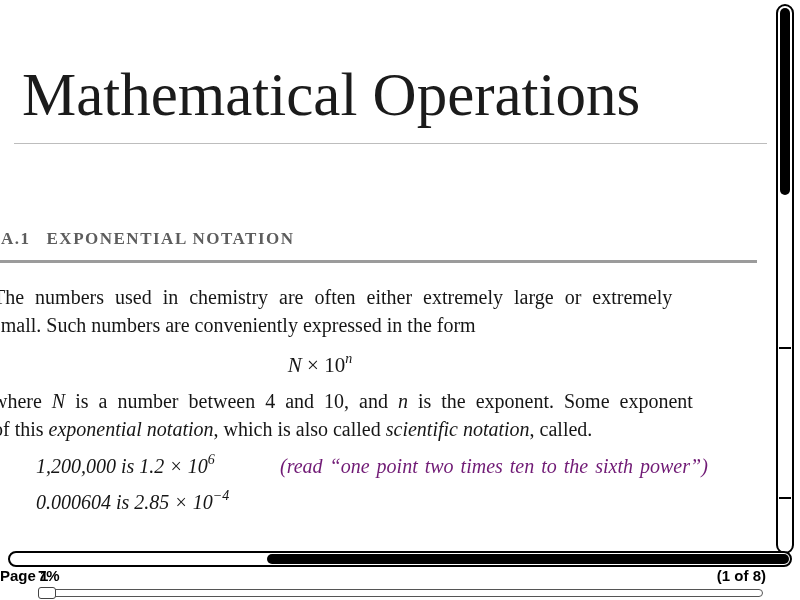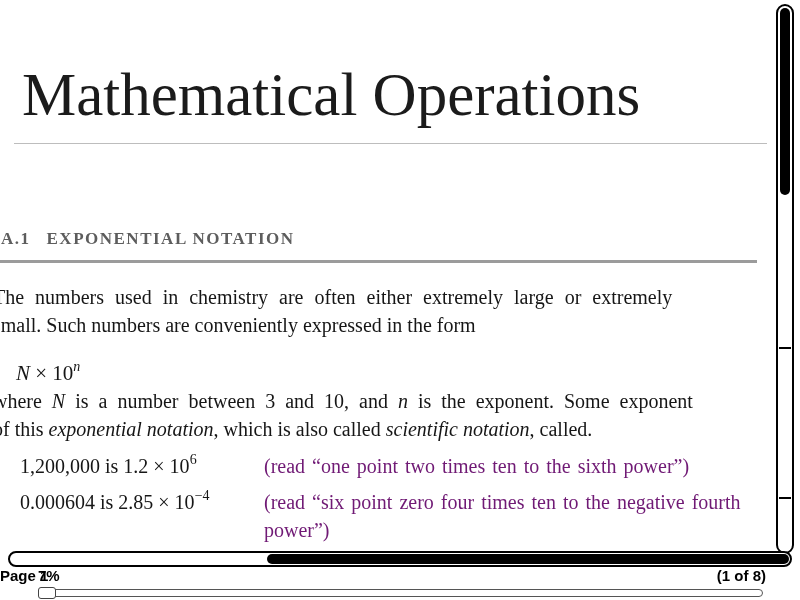--- a/index.html
+++ b/index.html
@@ -32,29 +32,29 @@
   .bodyline {
     position:absolute; left:-7px; width:781px; margin:0;
     font-size:20px; line-height:27px; color:#161616; white-space:pre;
   }
   .it { font-style:italic; }
   .ws6 { word-spacing:6px; }
   .ws5 { word-spacing:5px; }
   .p1l1 { top:284px; }
   .p1l2 { top:312px; }
   .formula {
-    position:absolute; left:0; top:345px; width:624px; margin:16px;
-    text-align:left; font-size:21px; color:#161616; white-space:pre;
+    position:absolute; left:0; top:345px; width:624px; margin:8px;
+    text-align:center; font-size:21px; color:#161616; white-space:pre;
   }
   sup {
     font-size:14px; line-height:0; position:relative; top:-1px;
   }
   .p2l1 { top:388px; }
   .p2l2 { top:416px; }
-  .ex-row { position:absolute; left:20px; display:flex; }
+  .ex-row { position:absolute; left:36px; display:flex;font-style:italic; }
   .ex1 { top:452px; }
   .ex2 { top:488px; }
   .ex-expr {
     width:244px; font-size:20px; line-height:28px; color:#161616;
     white-space:pre; flex:none;
   }
   .ex-read {
     width:505px; font-size:20px; line-height:28px; color:#701a75;
     word-spacing:2px; flex:none;
   }
@@ -111,30 +111,29 @@
   <div class="title-rule"></div>
 
   <h2 class="section-heading"><span class="sec-num">A.1</span><span>EXPONENTIAL NOTATION</span></h2>
   <div class="section-rule"></div>
 
   <p class="bodyline p1l1 ws6">The numbers used in chemistry are often either extremely large or extremely</p>
   <p class="bodyline p1l2">small. Such numbers are conveniently expressed in the form</p>
 
   <div class="formula"><span class="it">N</span><span> × 10</span><sup class="it">n</sup></div>
 
-  <p class="bodyline p2l1 ws5"><span>where </span><span class="it">N</span><span> is a number between 3 and 10, and </span><span class="it">n</span><span> is the exponent. Some exponent</span></p>
+  <p class="bodyline p2l1 ws5"><span>where </span><span class="it">N</span><span> is a number between 4 and 10, and </span><span class="it">n</span><span> is the exponent. Some exponent</span></p>
   <p class="bodyline p2l2"><span>of this </span><span class="it">exponential notation</span><span>, which is also called </span><span class="it">scientific notation</span><span>, called.</span></p>
 
   <div class="ex-row ex1">
     <div class="ex-expr"><span>1,200,000 is 1.2 × 10</span><sup>6</sup></div>
     <div class="ex-read">(read “one point two times ten to the sixth power”)</div>
   </div>
   <div class="ex-row ex2">
     <div class="ex-expr"><span>0.000604 is 2.85 × 10</span><sup>−4</sup></div>
-    <div class="ex-read">(read “six point zero four times ten to the negative fourth power”)</div>
   </div>
 
   <div class="vscroll">
     <div class="vthumb"></div>
     <div class="vtick vtick1"></div>
     <div class="vtick vtick2"></div>
   </div>
 
   <div class="hscroll">
     <div class="hthumb"></div>

